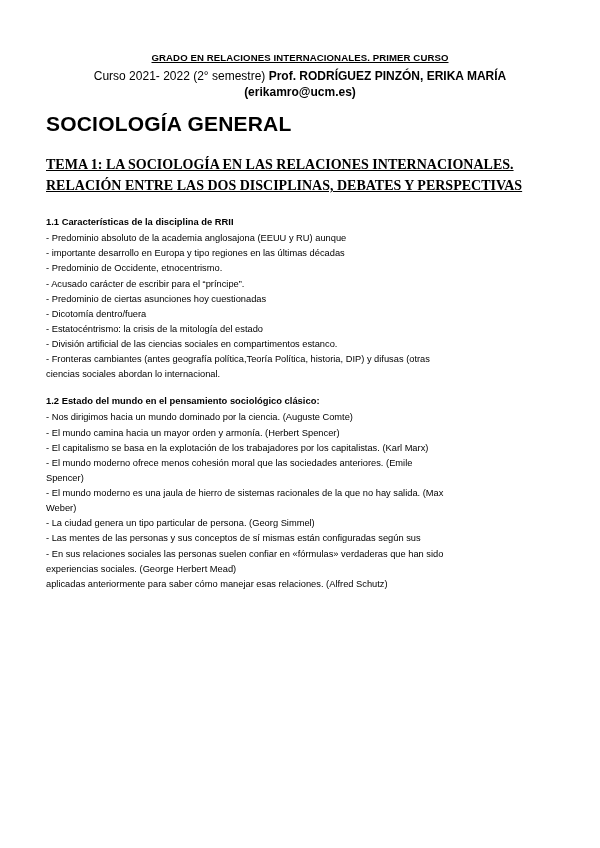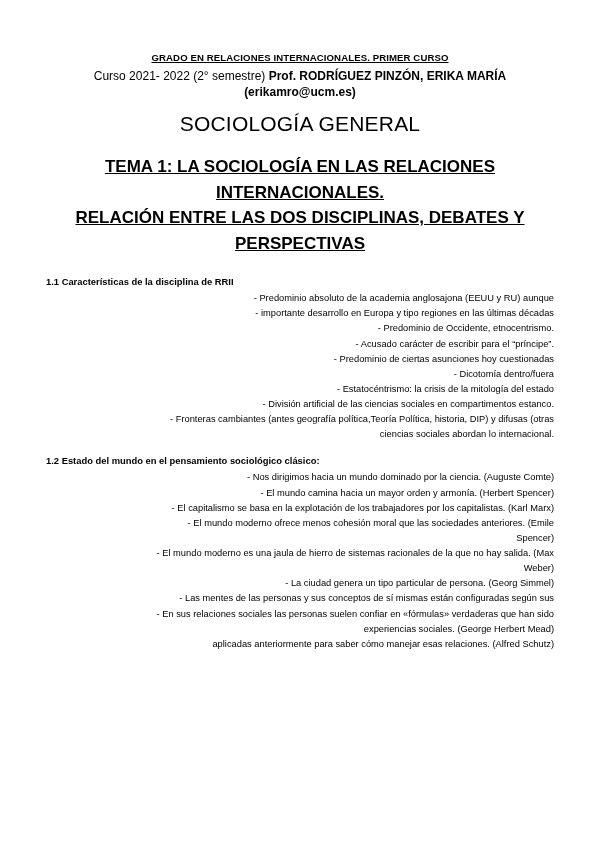--- a/index.html
+++ b/index.html
@@ -35,49 +35,49 @@
   .doc-subheader {
     text-align: center;
     font-size: 12px;
     margin: 0 0 4px 0;
     line-height: 1.3;
   }
   .doc-subheader .bold {
     font-weight: bold;
   }
   .doc-title {
-    text-align: center;
+    text-align: left;
     font-size: 21px;
-    font-weight: normal;
+    font-weight: bold;
     letter-spacing: 0.2px;
     margin: 12px 0 18px 0;
   }
   .chapter-title {
-    text-align: center;
-    font-size: 17px;
+    font-size: 14px;
     font-weight: bold;
     line-height: 1.5;
     margin: 0 0 20px 0;
+    font-family: Liberation Serif, serif;
   }
   .chapter-title span {
     text-decoration: underline;
   }
   .section-heading {
     font-size: 9.4px;
     font-weight: bold;
     margin: 14px 0 4px 0;
   }
   .section-heading.first {
     margin-top: 6px;
   }
   .body-line {
     font-size: 9.3px;
     line-height: 1.52;
     margin: 0 0 1px 0;
-    text-align: right;
+    text-align: left;
   }
 </style>
 </head>
 <body>
 
 <div class="page">
 
   <div class="doc-header-line">
     <span class="u">GRADO EN RELACIONES INTERNACIONALES. PRIMER CURSO</span>
   </div>

